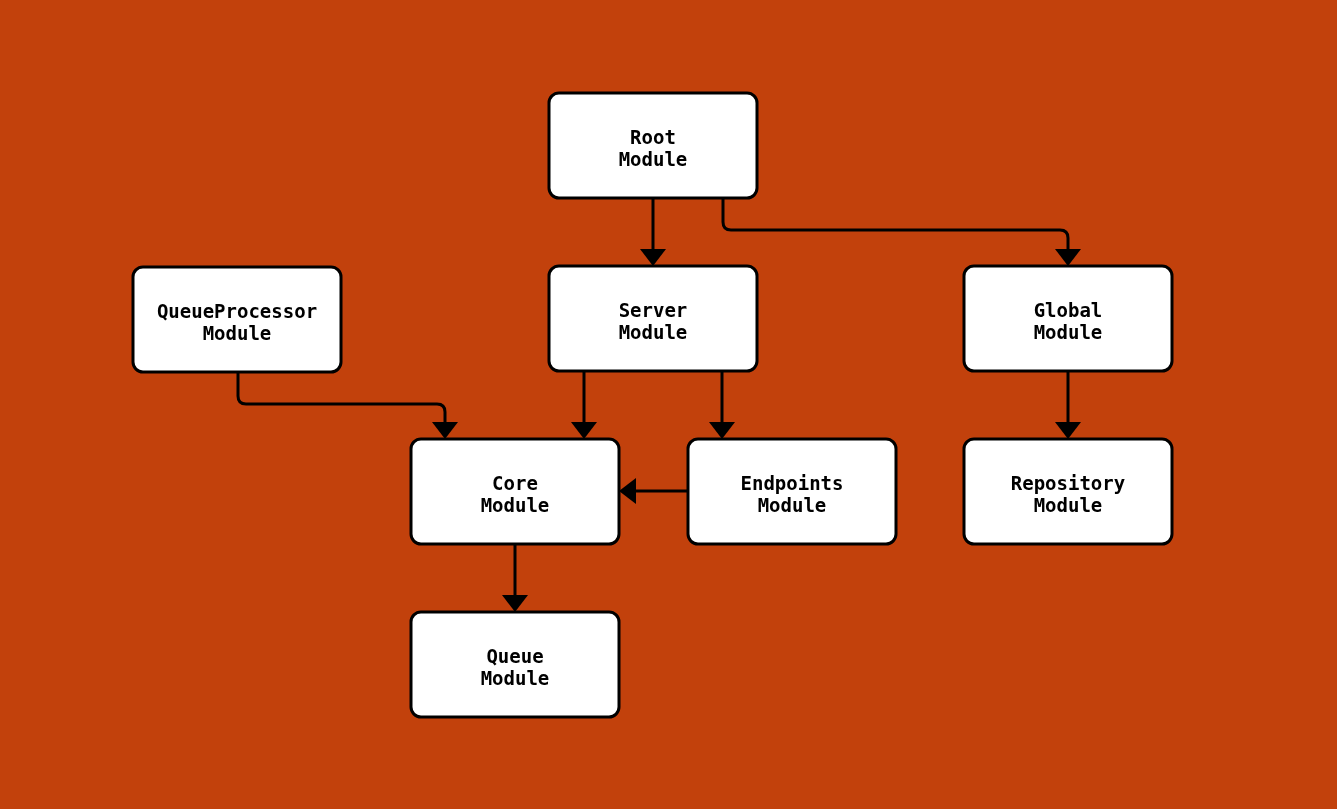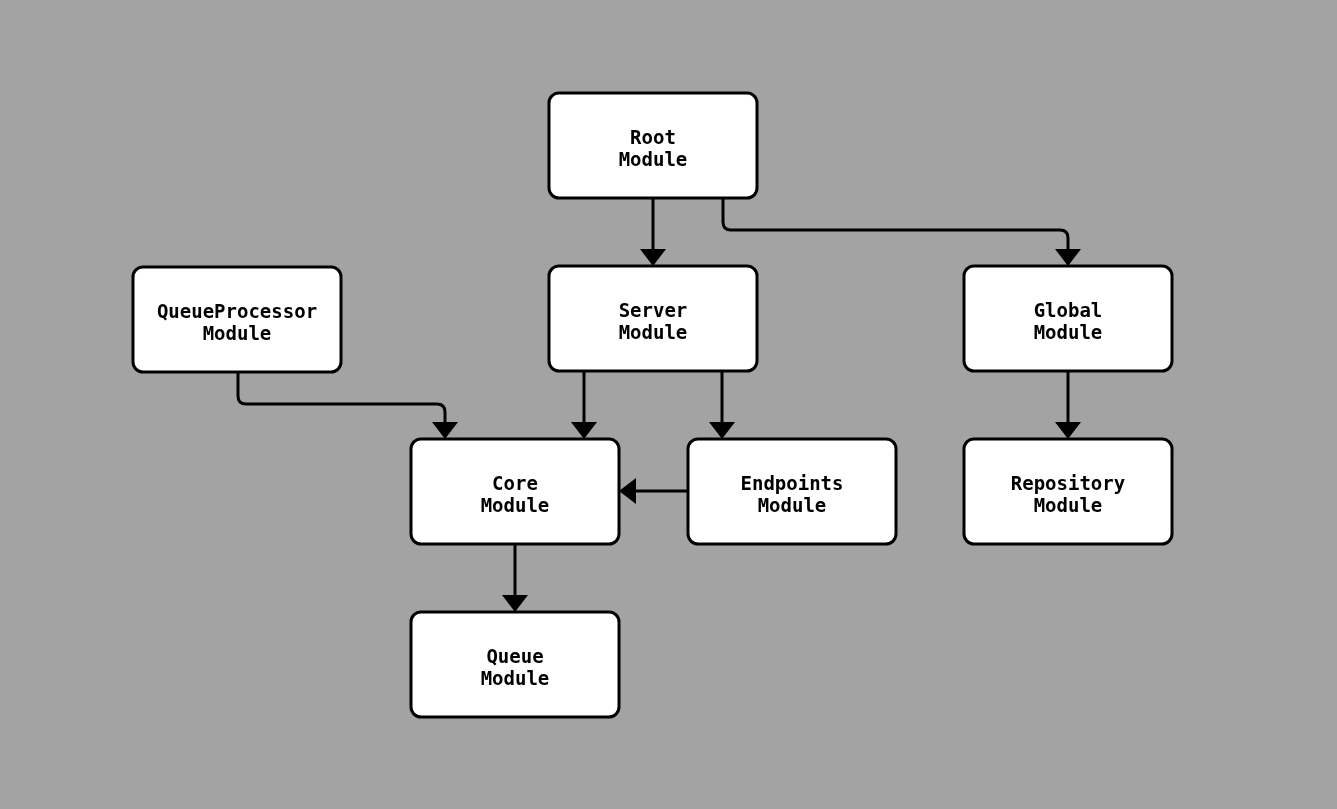--- a/index.html
+++ b/index.html
@@ -8,21 +8,21 @@
     background: #ffffff;
     width: 1337px;
     height: 809px;
     overflow: hidden;
     font-family: "DejaVu Sans Mono", monospace;
   }
   .stage {
     position: relative;
     width: 1337px;
     height: 809px;
-    background: #a3a3a3;
+    background: #c2410c;
   }
   svg { display: block; }
   .node-box {
     fill: #ffffff;
     stroke: #000000;
     stroke-width: 3;
   }
   .node-label {
     fill: #000000;
     font-family: "DejaVu Sans Mono", monospace;

